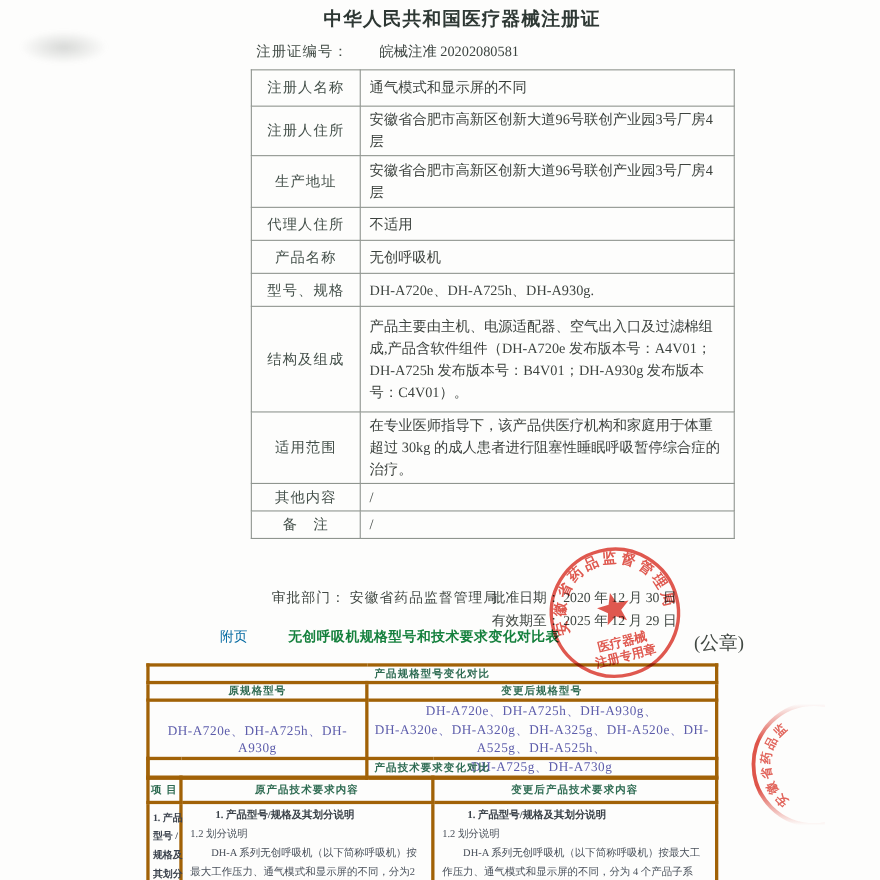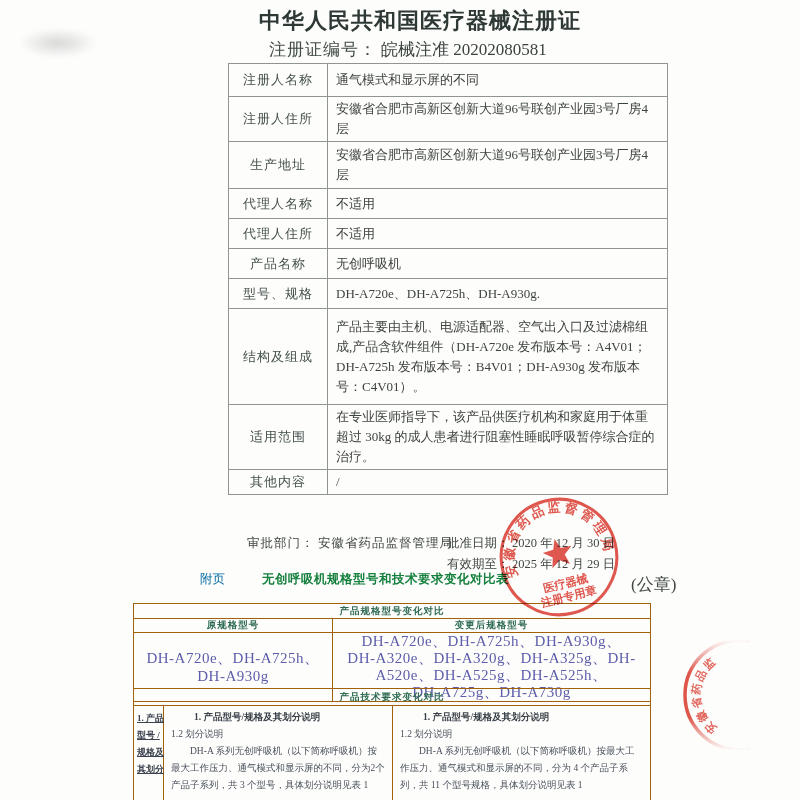--- a/index.html
+++ b/index.html
@@ -14,25 +14,25 @@
   .page { position:absolute; inset:0; }
 
   .smudge {
     position:absolute; left:18px; top:28px; width:80px; height:30px;
     background:radial-gradient(ellipse at center, rgba(120,125,122,.28), rgba(120,125,122,0) 70%);
     filter:blur(2px);
   }
 
   .doc-title {
     position:absolute; left:40px; top:6px; width:760px;
-    text-align:center; font-size:22px; font-weight:bold; color:#2e3834;
+    text-align:center; font-size:17px; font-weight:bold; color:#2e3834;
     letter-spacing:1px;
   }
 
-  .regno { position:absolute; top:38px; left:233px; font-size:17px; color:#414b45;margin-left:36px; }
+  .regno { position:absolute; top:38px; left:233px; font-size:13px; color:#414b45; }
   .regno .lbl { letter-spacing:1px; }
   .regno .val { position:absolute; left:112px; top:0; white-space:nowrap; color:#3c4440; }
 
   table.main {
     position:absolute; left:228px; top:63px; width:440px;
     border-collapse:collapse; table-layout:fixed;
     font-size:13px;
   }
   table.main td { border:1px solid #8f958f; vertical-align:middle; }
   table.main td.lbl {
@@ -59,30 +59,30 @@
     mix-blend-mode:multiply; opacity:.88; z-index:5;
     transform:rotate(-14deg);
   }
   .stamp-edge {
     position:absolute; left:668px; top:632px; width:82px; height:130px;
     mix-blend-mode:multiply; opacity:.9; z-index:5;
   }
 
   
   .cmp { position:absolute; left:133px; width:517px; border-collapse:collapse; table-layout:fixed; }
-  .cmp td { border:1px solid #a16207; vertical-align:middle; }
+  .cmp td { border:3px solid #a16207; vertical-align:middle; }
   .cmp-spec { top:603px; }
   .cmp-tech { top:688px; }
   .cmp .hdr {
     text-align:center; font-weight:bold; font-size:9.5px; color:#2e6b52; letter-spacing:1px;
   }
-  .cmp .models { text-align:center; font-size:15px; color:#5d5dab; letter-spacing:.5px; }
+  .cmp .models { text-align:center; font-size:12px; color:#5d5dab; letter-spacing:.5px; }
   .cmp .models div { line-height:17px; }
   .cmp td.item-col { vertical-align:top; padding:4px 3px; font-size:9px; color:#3c434e; font-weight:bold; }
-  .cmp td.item-col div { line-height:17px; white-space:nowrap;text-decoration:underline; }
+  .cmp td.item-col div { line-height:17px; white-space:nowrap; }
   .cmp td.tech { vertical-align:top; padding:3px 7px; font-size:9.5px; color:#49505a; }
   .cmp td.tech .h { font-weight:bold; color:#3a4148; line-height:17px;margin-left:23px; }
   .cmp td.tech .s { line-height:17px; }
   .cmp td.tech .b { line-height:17px; text-indent:2em; }
 </style>
 </head>
 <body>
 
 <div class="page">
 
@@ -103,24 +103,20 @@
     </tr>
     <tr style="height:40px">
       <td class="lbl">注册人住所</td>
       <td class="val">安徽省合肥市高新区创新大道96号联创产业园3号厂房4层</td>
     </tr>
     <tr style="height:47px">
       <td class="lbl">生产地址</td>
       <td class="val">安徽省合肥市高新区创新大道96号联创产业园3号厂房4层</td>
     </tr>
     <tr style="height:30px">
-      <td class="lbl">代理人名称</td>
-      <td class="val">不适用</td>
-    </tr>
-    <tr style="height:30px">
       <td class="lbl">代理人住所</td>
       <td class="val">不适用</td>
     </tr>
     <tr style="height:30px">
       <td class="lbl">产品名称</td>
       <td class="val">无创呼吸机</td>
     </tr>
     <tr style="height:30px">
       <td class="lbl">型号、规格</td>
       <td class="val">DH-A720e、DH-A725h、DH-A930g.</td>
@@ -128,20 +124,24 @@
     <tr style="height:96px">
       <td class="lbl">结构及组成</td>
       <td class="val">产品主要由主机、电源适配器、空气出入口及过滤棉组成,产品含软件组件（DH-A720e 发布版本号：A4V01；DH-A725h 发布版本号：B4V01；DH-A930g 发布版本号：C4V01）。</td>
     </tr>
     <tr style="height:60px">
       <td class="lbl">适用范围</td>
       <td class="val">在专业医师指导下，该产品供医疗机构和家庭用于体重超过 30kg 的成人患者进行阻塞性睡眠呼吸暂停综合症的治疗。</td>
     </tr>
     <tr style="height:23px">
       <td class="lbl">其他内容</td>
+      <td class="val">/</td>
+    </tr>
+    <tr style="height:23px">
+      <td class="lbl">备　注</td>
       <td class="val">/</td>
     </tr>
   </tbody>
     </table>
 
   <div class="approval">
     <span class="a-dept-l">审批部门：</span>
     <span class="a-dept-v">安徽省药品监督管理局</span>
     <span class="a-date-l">批准日期：</span>
     <span class="a-date-v">2020 年 12 月 30 日</span>
@@ -209,20 +209,25 @@
   <table class="cmp cmp-tech">
     <colgroup>
         <col style="width:30px">
         <col style="width:229px">
         <col style="width:258px">
       </colgroup>
     <tbody>
         <tr style="height:17px">
       <td class="hdr" colspan="3">产品技术要求变化对比</td>
     </tr>
+    <tr style="height:23px">
+      <td class="hdr">项 目</td>
+      <td class="hdr">原产品技术要求内容</td>
+      <td class="hdr">变更后产品技术要求内容</td>
+    </tr>
     <tr style="height:110px">
       <td class="item-col">
         <div>1. 产品</div>
         <div>型号 /</div>
         <div>规格及</div>
         <div>其划分</div>
 
       </td>
       <td class="tech">
         <div class="h">1. 产品型号/规格及其划分说明</div>

